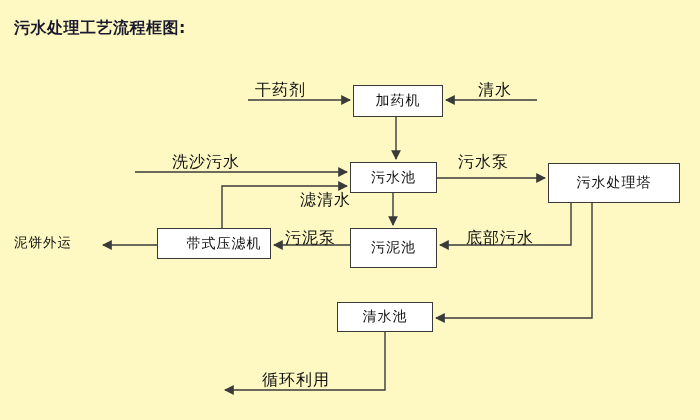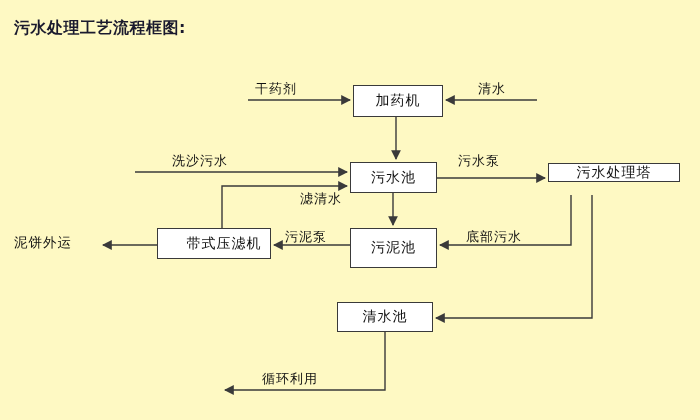--- a/index.html
+++ b/index.html
@@ -40,21 +40,21 @@
     display: flex;
     align-items: center;
     justify-content: center;
     font-size: 14px;
     color: #111111;
     white-space: nowrap;
     letter-spacing: 1px;
   }
   .edge-label {
     position: absolute;
-    font-size: 13px;
+    font-size: 16px;
     color: #111111;
     white-space: nowrap;
     letter-spacing: 1px;
     background: transparent;
   }
   .terminal-label {
     position: absolute;
     font-size: 13.5px;
     color: #111111;
     white-space: nowrap;
@@ -98,21 +98,21 @@
       <line x1="157" y1="245" x2="103" y2="245" marker-end="url(#arrowR)"></line>
 
       <path d="M 592 195 L 592 318 L 436 318" marker-end="url(#arrowR)"></path>
 
       <path d="M 385 332 L 385 390 L 225 390" marker-end="url(#arrowR)"></path>
     </g>
   </svg>
 
   <div class="node-box" style="left:353px; top:85px; width:90px; height:32px;">加药机</div>
   <div class="node-box" style="left:350px; top:162px; width:87px; height:31px;">污水池</div>
-  <div class="node-box" style="left:548px; top:163px; width:132px; height:19px;">污水处理塔</div>
+  <div class="node-box" style="left:548px; top:163px; width:132px; height:40px;">污水处理塔</div>
   <div class="node-box" style="left:157px; top:228px; width:114px; height:31px;padding-left:20px;">带式压滤机</div>
   <div class="node-box" style="left:350px; top:228px; width:87px; height:40px;">污泥池</div>
   <div class="node-box" style="left:337px; top:302px; width:96px; height:30px;">清水池</div>
 
   <div class="edge-label" style="left:255px; top:80px;">干药剂</div>
   <div class="edge-label" style="left:478px; top:80px;">清水</div>
   <div class="edge-label" style="left:172px; top:152px;">洗沙污水</div>
   <div class="edge-label" style="left:258px; top:190px;margin-left:42px;">滤清水</div>
   <div class="edge-label" style="left:458px; top:152px;">污水泵</div>
   <div class="edge-label" style="left:285px; top:228px;">污泥泵</div>

